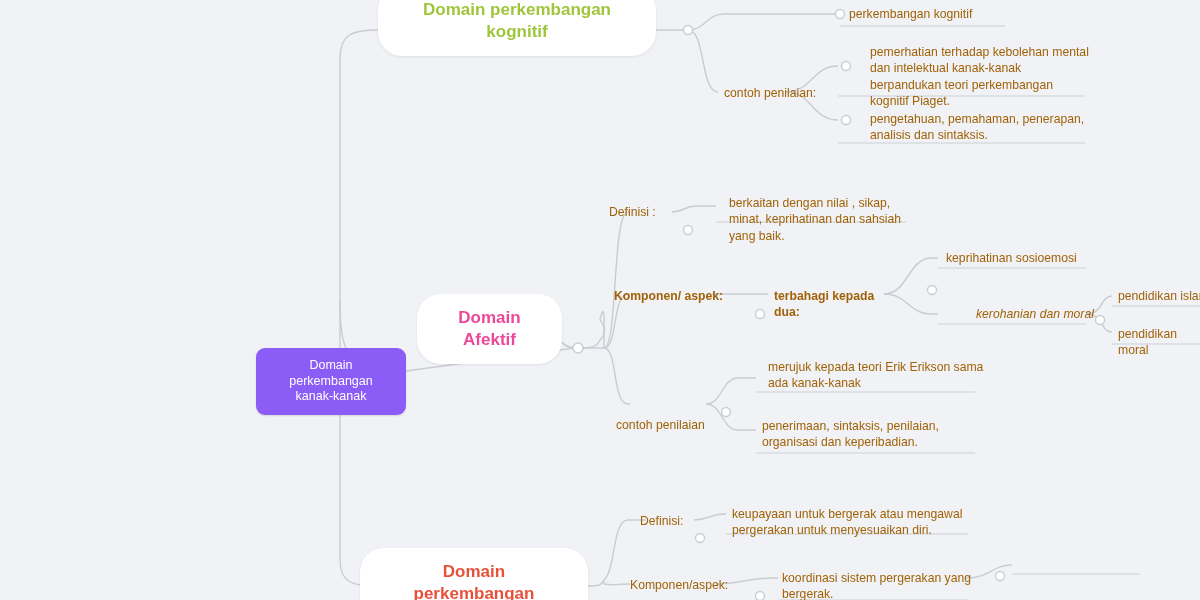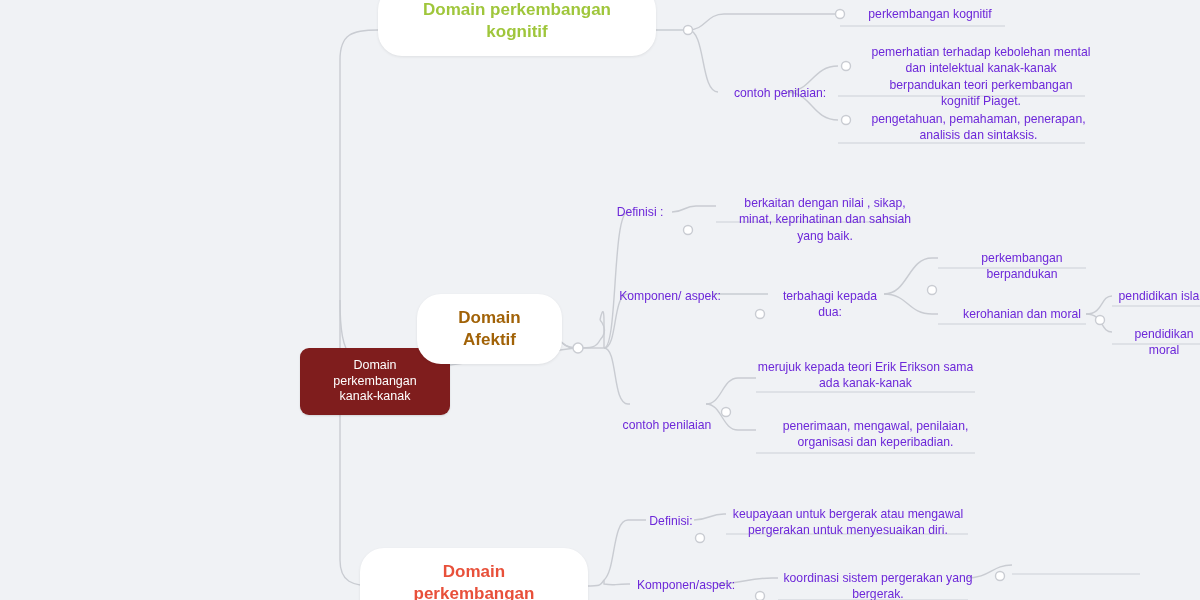--- a/index.html
+++ b/index.html
@@ -28,51 +28,49 @@
     width: 1200px;
     height: 600px;
     pointer-events: none;
   }
   .node {
     position: absolute;
     box-sizing: border-box;
   }
   
   .root-node {
-    background: #7f1d1d;
+    background: #8b5cf6;
     color: #ffffff;
     border-radius: 9px;
     padding: 10px 14px;
     font-size: 12.5px;
     line-height: 1.25;
     text-align: center;
     width: 150px;
     box-shadow: 0 1px 2px rgba(0,0,0,0.12);
-    margin-left: 44px;
   }
   
   .topic-node {
     background: #ffffff;
     border-radius: 24px;
     padding: 13px 26px;
     font-size: 17px;
     font-weight: bold;
     line-height: 1.3;
     box-shadow: 0 1px 3px rgba(0,0,0,0.08);
     text-align: center;
   }
   .topic-kognitif { color: #9fc63b; }
-  .topic-afektif  { color: #a16207; }
+  .topic-afektif  { color: #ec4899; }
   .topic-psikomotor { color: #e8503a; }
   .label {
-    color: #6d28d9;
+    color: #a16207;
     font-size: 12.2px;
     line-height: 1.35;
     padding: 2px 4px;
-    text-align: center;
   }
 </style>
 </head>
 <body>
 
 <div id="canvas">
 
   <svg class="links" viewBox="0 0 1200 600" xmlns="http://www.w3.org/2000/svg" fill="none" stroke="#c9ccd2" stroke-width="1.4">
 
     <path d="M406 371 L575 348"></path>
@@ -179,54 +177,54 @@
   </div>
 
   <div class="node label" style="left:593px; top:202px; width:70px;margin-left:12px;">
     <span>Definisi :</span>
   </div>
 
   <div class="node label" style="left:716px; top:193px; width:200px;margin-left:9px;">
     <span>berkaitan dengan nilai , sikap, minat, keprihatinan dan sahsiah yang baik.</span>
   </div>
 
-  <div class="node label" style="left:610px; top:286px; width:120px;">
+  <div class="node label" style="left:610px; top:286px; width:120px;font-weight:bold;">
     <span>Komponen/ aspek:</span>
   </div>
 
-  <div class="node label" style="left:770px; top:286px; width:120px;">
+  <div class="node label" style="left:770px; top:286px; width:120px;font-weight:bold;">
     <span>terbahagi kepada dua:</span>
   </div>
 
   <div class="node label" style="left:942px; top:248px; width:160px;">
-    <span>perkembangan berpandukan</span>
-  </div>
-
-  <div class="node label" style="left:942px; top:304px; width:160px;">
+    <span>keprihatinan sosioemosi</span>
+  </div>
+
+  <div class="node label" style="left:972px; top:304px; width:160px;font-style:italic;">
     <span>kerohanian dan moral</span>
   </div>
 
   <div class="node label" style="left:1114px; top:286px; width:100px;">
     <span>pendidikan islam</span>
   </div>
 
   <div class="node label" style="left:1114px; top:324px; width:100px;">
     <span>pendidikan moral</span>
   </div>
 
   <div class="node label" style="left:612px; top:395px; width:110px;margin-top:20px;">
     <span>contoh penilaian</span>
   </div>
 
-  <div class="node label" style="left:748px; top:357px; width:235px;">
+  <div class="node label" style="left:764px; top:357px; width:235px;">
     <span>merujuk kepada teori Erik Erikson sama ada kanak-kanak</span>
   </div>
 
   <div class="node label" style="left:758px; top:416px; width:235px;">
-    <span>penerimaan, mengawal, penilaian, organisasi dan keperibadian.</span>
+    <span>penerimaan, sintaksis, penilaian, organisasi dan keperibadian.</span>
   </div>
 
   <div class="node topic-node topic-psikomotor" style="left:360px; top:548px; width:228px;">
     <span>Domain perkembangan psikomotor</span>
   </div>
 
   <div class="node label" style="left:636px; top:511px; width:70px;">
     <span>Definisi:</span>
   </div>
 

